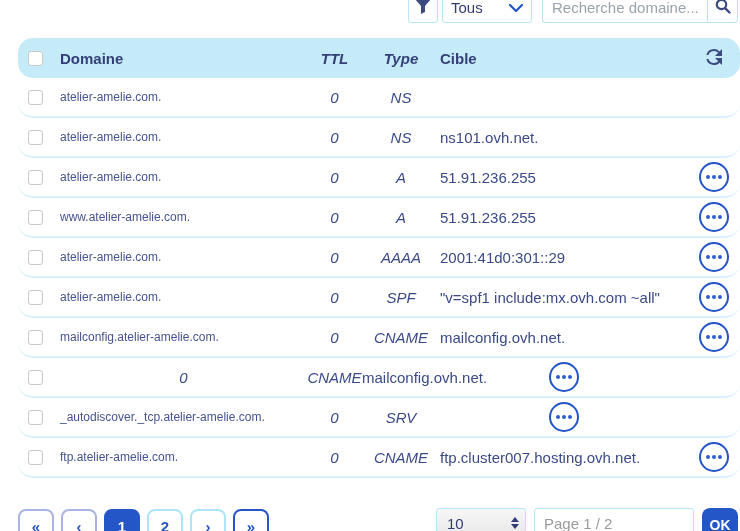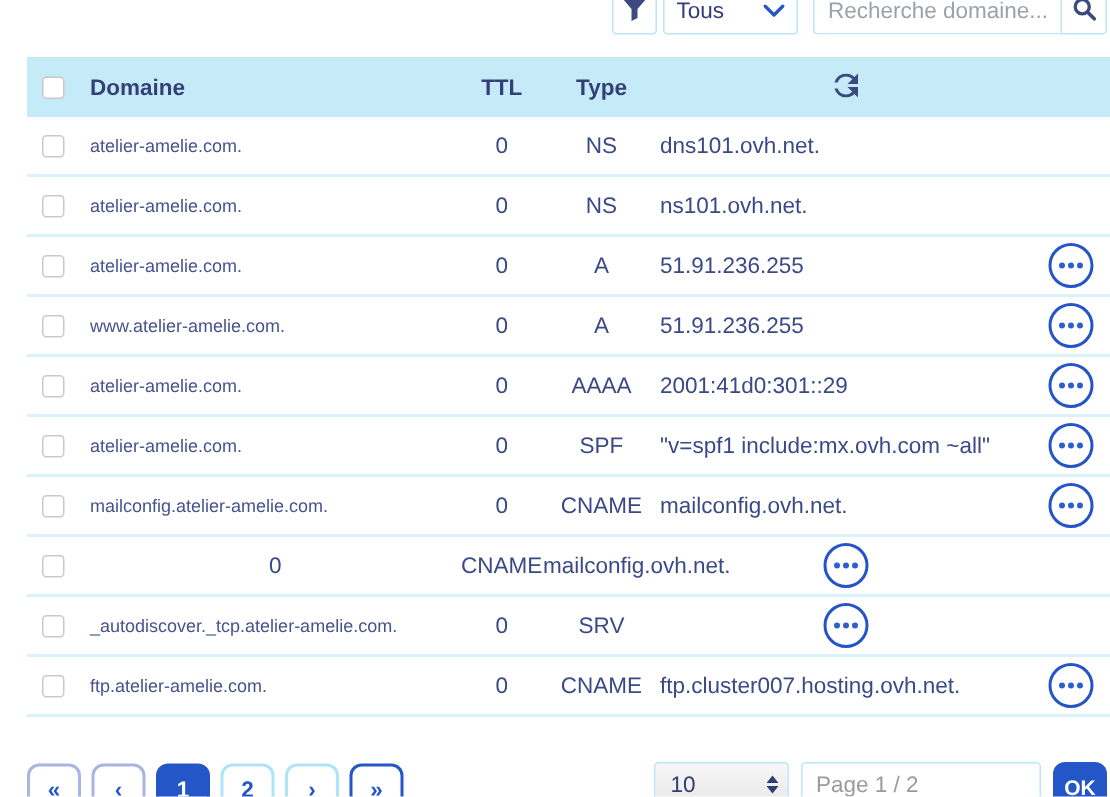--- a/index.html
+++ b/index.html
@@ -14,26 +14,26 @@
   .select-box { width:90px; border:1px solid #b9e6f8; border-radius:3px; display:flex; align-items:center;
     padding:0 8px; gap:8px; justify-content:space-between; color:#333c74; font-size:15px; cursor:pointer; background:#fff; }
   .search-wrap { display:flex; margin-left:10px; }
   .search-input { width:165px; border:1px solid #b9e6f8; border-right:none; border-radius:3px 0 0 3px;
     padding:0 9px; font-size:15px; color:#333c74; outline:none; font-family:"Liberation Sans",sans-serif; }
   .search-input::placeholder { color:#9aa3ab; }
   .search-btn { width:31px; border-radius:0 3px 3px 0; cursor:pointer; }
 
   
   .table { position:absolute; left:18px; top:38px; width:722px; }
-  .trow { display:grid; grid-template-columns:42px 247px 55px 78px 1fr 52px; align-items:center; height:40px; }
+  .trow { display:grid; grid-template-columns:42px 247px 55px 78px 1fr 52px; align-items:center; height:40px;border-radius:15px; }
   .thead { background:#c5ebf9; color:#353f77; font-weight:bold; font-size:15px; }
   .tbody .trow { border-bottom:2px solid #d9f2fb; background:#fff; }
   .cell { display:flex; align-items:center; }
   .cell.cb { justify-content:flex-start; padding-left:10px; }
-  .cell.ttl, .cell.type { justify-content:center; }
+  .cell.ttl, .cell.type { justify-content:center;font-style:italic; }
   .cell.actions { justify-content:center; }
   .checkbox { width:15px; height:15px; border:1px solid #c9c9c9; border-radius:3px; background:#fff; cursor:pointer; }
   .domain-txt { font-size:12px; color:#47538d; }
   .val-txt { font-size:15px; color:#3b4a86; }
   .refresh-btn { background:none; border:none; cursor:pointer; display:flex; align-items:center; justify-content:center; width:100%; }
   .dots-btn { width:30px; height:30px; border-radius:50%; border:2px solid #2454c7; background:#fff;
     display:flex; align-items:center; justify-content:center; gap:2px; cursor:pointer; }
   .dots-btn .dot { width:4px; height:4px; border-radius:50%; background:#2c5ed2; }
   .dots-btn.hidden { visibility:hidden; }
 
@@ -93,39 +93,39 @@
 </div>
 
 <div class="table">
   <div class="trow thead">
     <div class="cell cb">
         <span class="checkbox"></span>
       </div>
     <div class="cell">Domaine</div>
     <div class="cell ttl">TTL</div>
     <div class="cell type">Type</div>
+    <div class="cell">Cible</div>
     <div class="cell actions">
       <button class="refresh-btn">
         <span>
           <svg width="16" height="16" viewBox="0 0 16 16" fill="#3b4a80">
               <path d="M13.6 2.4A7.9 7.9 0 0 0 8 0 8 8 0 0 0 .3 6h2.1A6 6 0 0 1 8 2c1.6 0 3.1.7 4.2 1.8L9 7h7V0l-2.4 2.4zM8 14a6 6 0 0 1-5.6-4H.3A8 8 0 0 0 8 16c2.2 0 4.2-.9 5.6-2.3L16 16V9H9l3.2 3.2A6 6 0 0 1 8 14z"></path>
             </svg>
         </span>
       </button>
     </div>
   </div>
   <div class="tbody" id="tbody">
   <div class="trow">
     <div class="cell cb">
           <span class="checkbox"></span>
         </div>
     <div class="cell domain-txt">atelier-amelie.com.</div>
     <div class="cell ttl val-txt">0</div>
     <div class="cell type val-txt">NS</div>
-    <div class="cell val-txt">dns101.ovh.net.</div>
     <div class="cell actions">
       <button class="dots-btn hidden">
         <span class="dot"></span>
         <span class="dot"></span>
         <span class="dot"></span>
       </button>
     </div>
   </div>
 
   <div class="trow">

